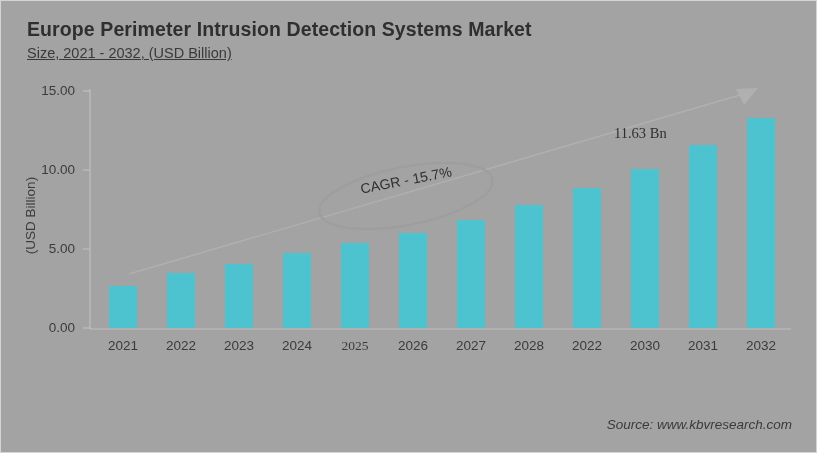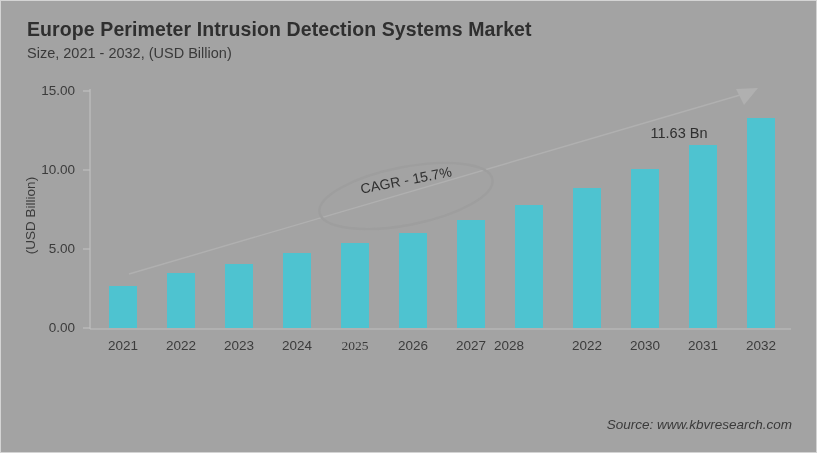--- a/index.html
+++ b/index.html
@@ -32,20 +32,21 @@
     white-space: nowrap;
   }
   #chart-subtitle {
     position: absolute;
     left: 26px;
     top: 44px;
     font-size: 14.5px;
     font-weight: normal;
     color: #3a3a3a;
     white-space: nowrap;
+    text-decoration: underline;
   }
 
   
   #plot-area {
     position: absolute;
     left: 0;
     top: 0;
     width: 817px;
     height: 453px;
   }
@@ -89,24 +90,24 @@
     position: absolute;
     background: #4ec3d0;
   }
 
   
   #value-label-2031 {
     position: absolute;
     left: 613px;
     top: 124px;
     width: 130px;
-    text-align: center;
     font-size: 14.5px;
     color: #2f2f2f;
     white-space: nowrap;
+    font-family: Liberation Serif, serif;
   }
   #cagr-annotation {
     position: absolute;
     left: 330px;
     top: 171px;
     width: 150px;
     text-align: center;
     font-size: 14px;
     color: #2f2f2f;
     transform: rotate(-11deg);
@@ -176,21 +177,21 @@
     <div class="bar" style="left:688px; width:28px; top:144px; height:183px;"></div>
     <div class="bar" style="left:746px; width:28px; top:117px; height:210px;"></div>
 
     <div class="x-tick-label" style="left:94px; top:337px;">2021</div>
     <div class="x-tick-label" style="left:152px; top:337px;">2022</div>
     <div class="x-tick-label" style="left:210px; top:337px;">2023</div>
     <div class="x-tick-label" style="left:268px; top:337px;">2024</div>
     <div class="x-tick-label" style="left:326px; top:337px;font-family:Liberation Serif, serif;">2025</div>
     <div class="x-tick-label" style="left:384px; top:337px;">2026</div>
     <div class="x-tick-label" style="left:442px; top:337px;text-align:center;">2027</div>
-    <div class="x-tick-label" style="left:480px; top:337px;">2028</div>
+    <div class="x-tick-label" style="left:500px; top:337px;">2028</div>
     <div class="x-tick-label" style="left:558px; top:337px;">2022</div>
     <div class="x-tick-label" style="left:616px; top:337px;">2030</div>
     <div class="x-tick-label" style="left:674px; top:337px;">2031</div>
     <div class="x-tick-label" style="left:732px; top:337px;">2032</div>
 
     <div id="value-label-2031">11.63 Bn</div>
     <div id="cagr-annotation">CAGR - 15.7%</div>
 
   </div>
 

